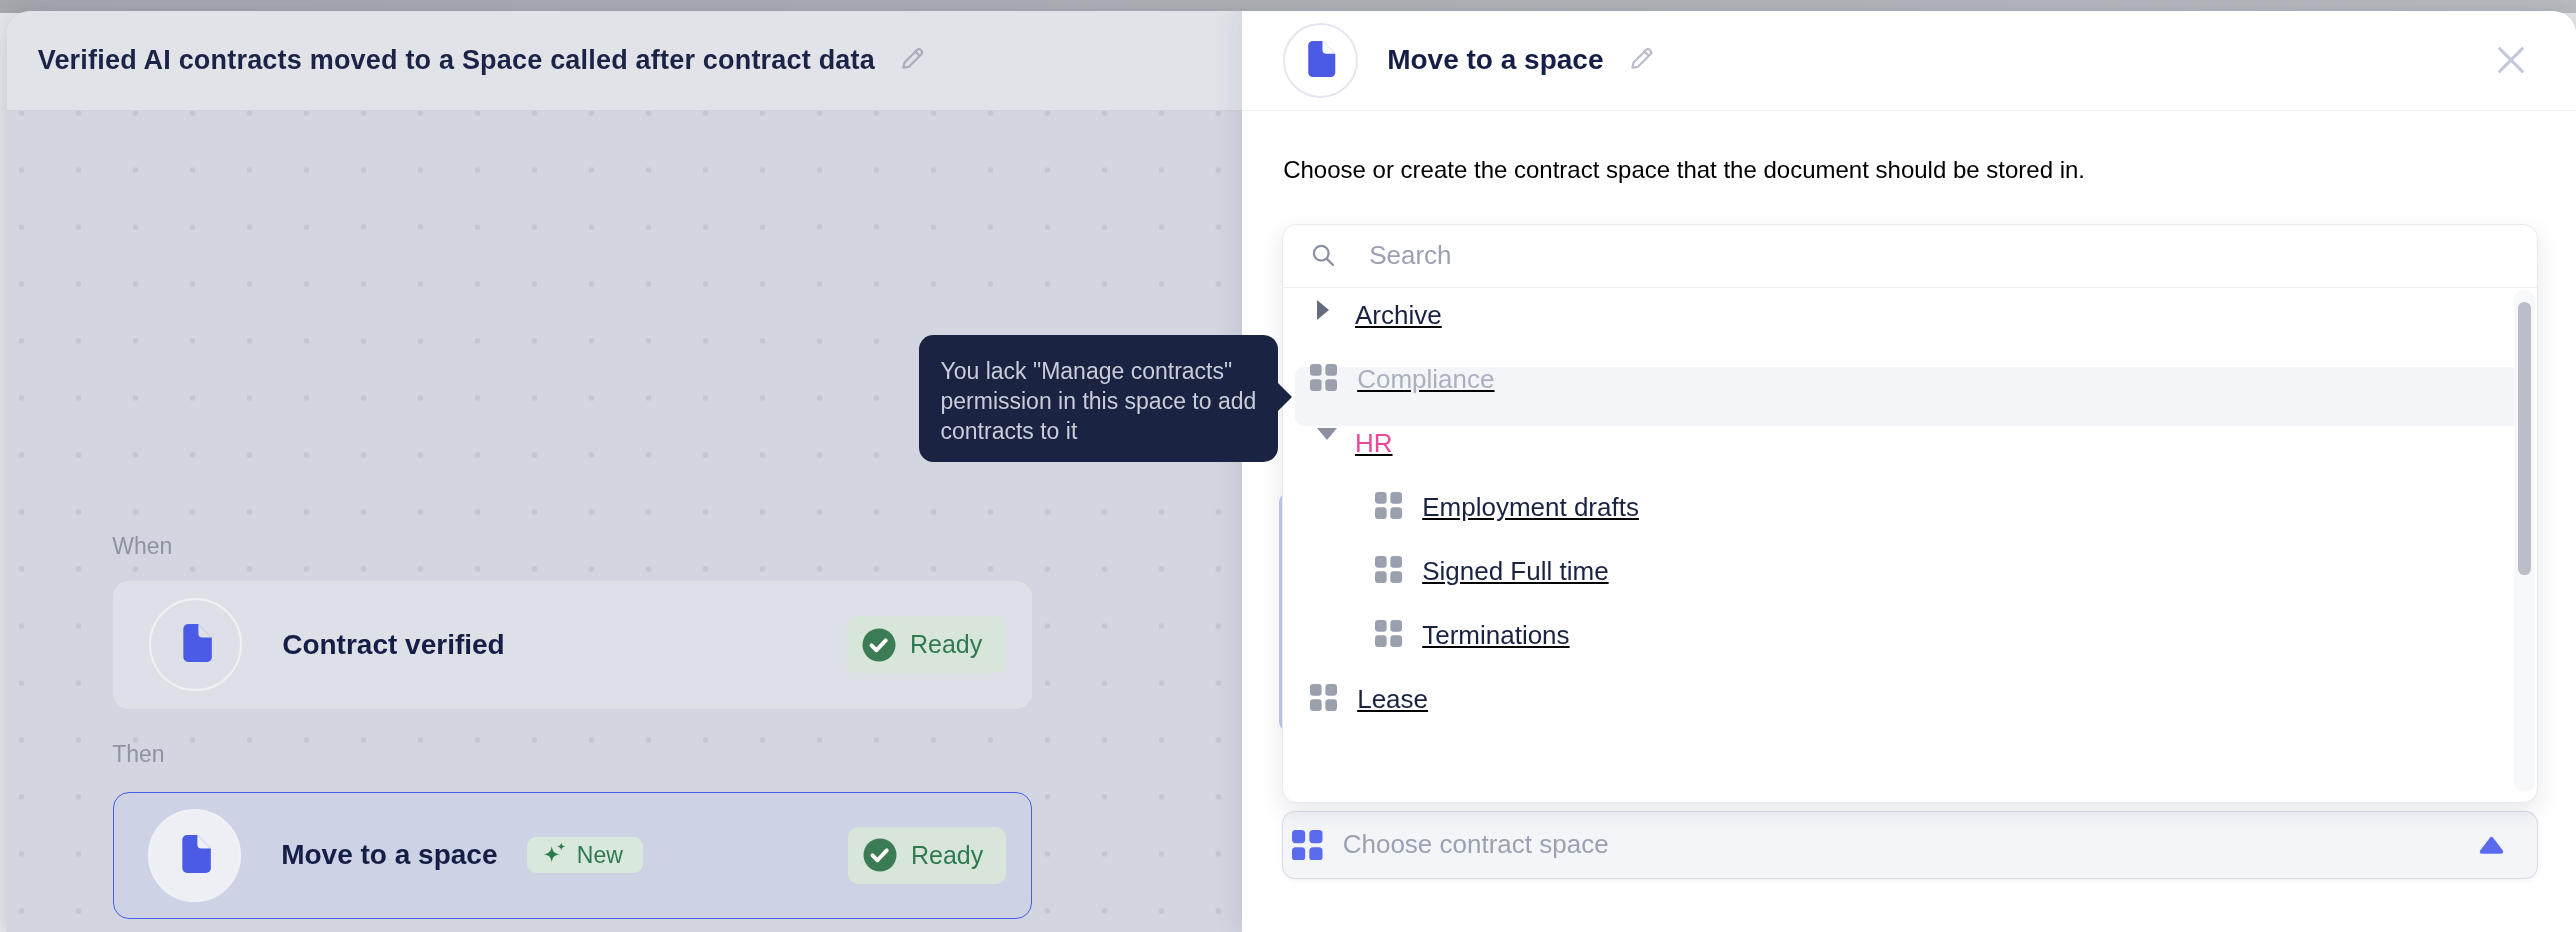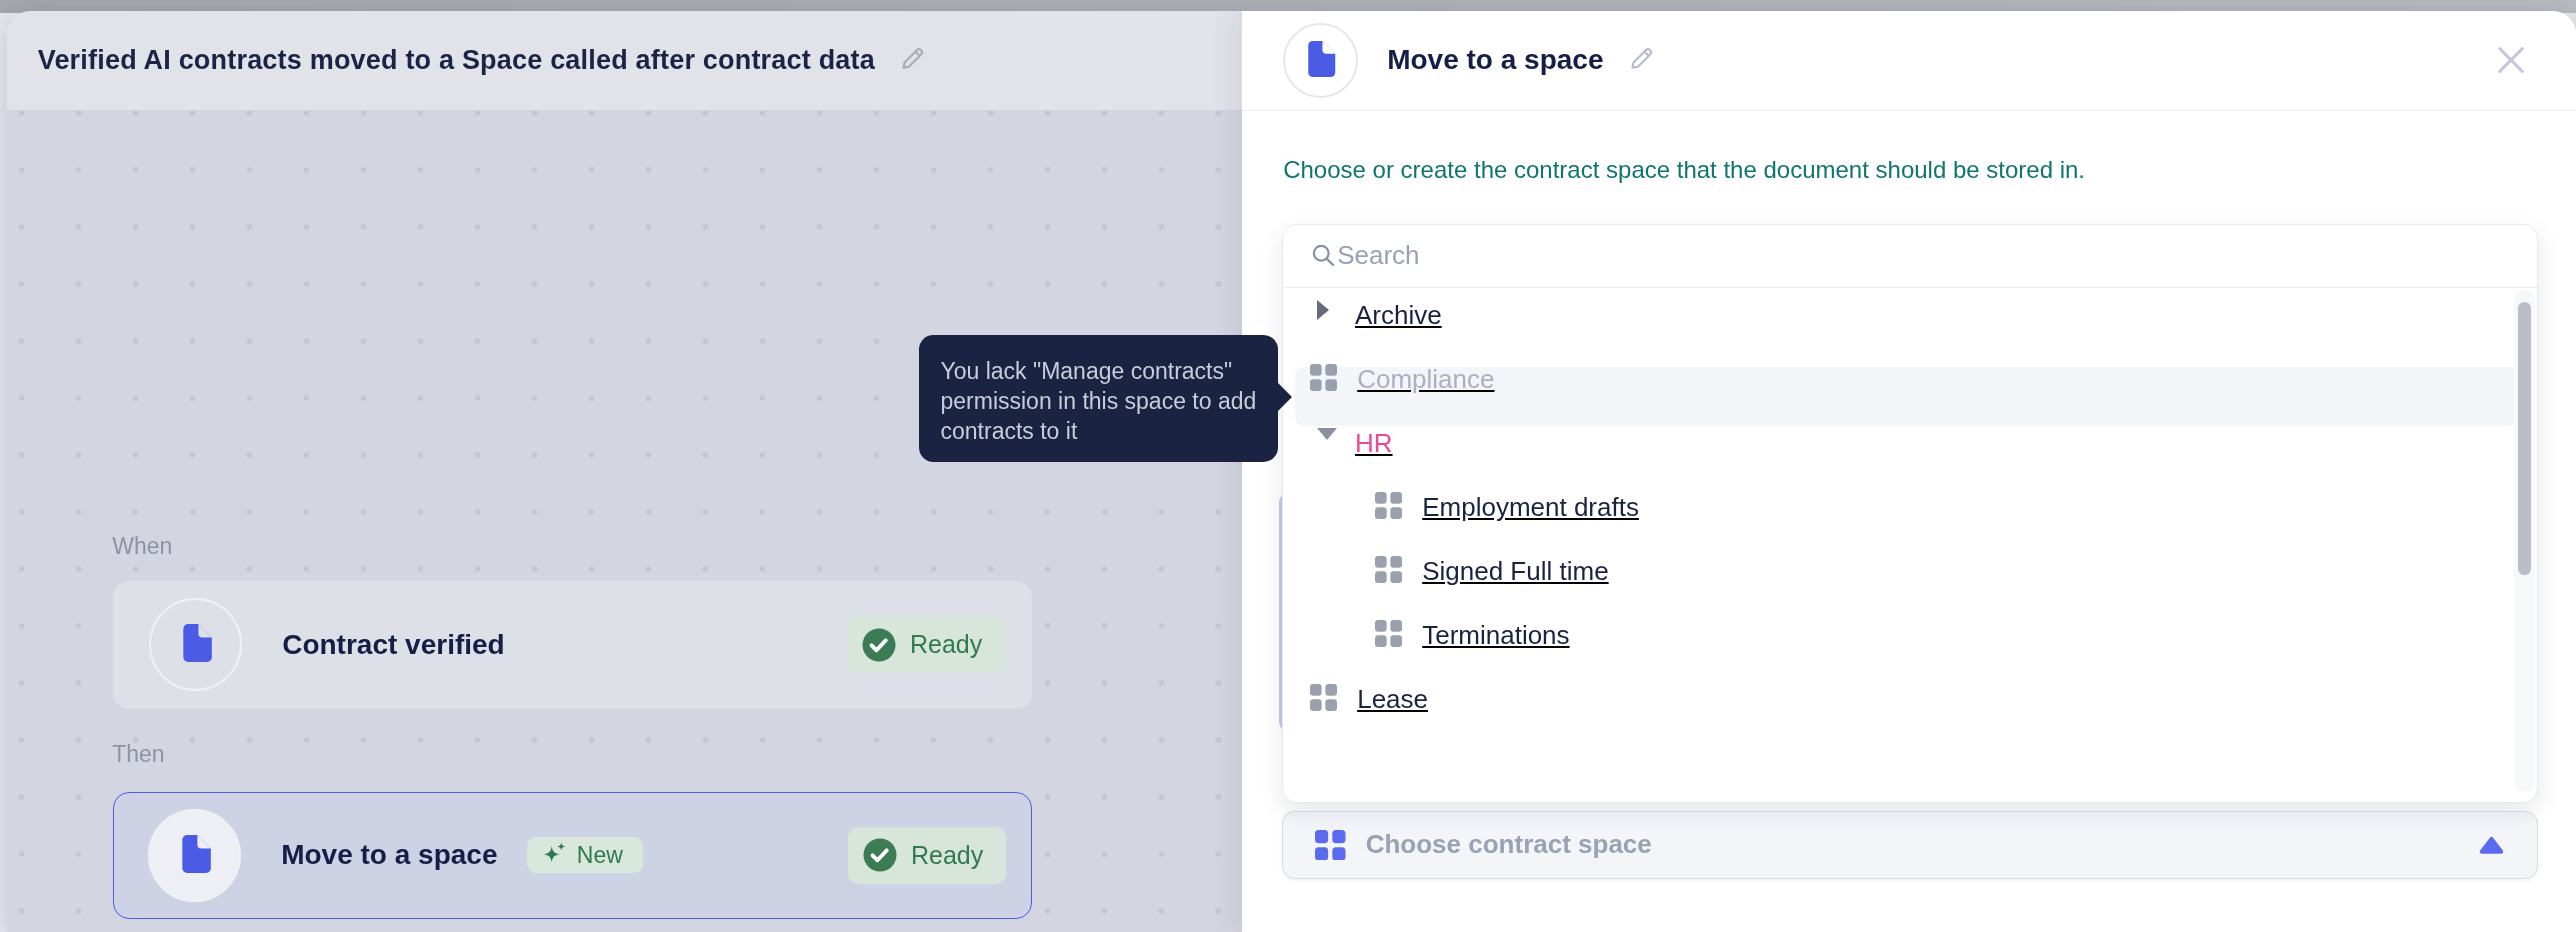--- a/index.html
+++ b/index.html
@@ -59,32 +59,32 @@
   
   .panel { width:1334px; height:100%; background:#FFFFFF; position:relative;
     box-shadow:-9px 0 23px rgba(20,30,70,.07); }
   .panel-header { height:100px; border-bottom:0.9px solid #EFF0F4; display:flex;
     align-items:center; padding-left:41px; }
   .panel-avatar { width:75px; height:75px; border-radius:50%; border:2.7px solid #E5E7EE;
     background:#fff; display:flex; align-items:center; justify-content:center; }
   .panel-title { font-size:28px; font-weight:700; color:#141E46; margin-left:29px; }
   .panel-header .icon-btn { margin-left:23px; }
   .close-btn { position:absolute; right:48px; top:32px; }
-  .panel-desc { position:absolute; left:41px; top:145px; font-size:24px; color:#0f766e; }
+  .panel-desc { position:absolute; left:41px; top:145px; font-size:24px; color:#000000; }
 
   
   .behind-sliver { position:absolute; left:37px; top:481px; width:21.5px; height:240px;
     border-radius:10.8px; background:#C4CAEA; z-index:1; }
 
   
   .popover { position:absolute; left:40px; top:213px; width:1256px; height:579px;
     background:#fff; border:1.3px solid #E7E9EF; border-radius:14.4px; z-index:5;
     box-shadow:0 9px 25px rgba(20,30,70,.10); overflow:hidden; }
   .search-row { height:63px; border-bottom:0.9px solid #EDEEF2; display:flex;
-    align-items:center; padding-left:27px; gap:0; }
+    align-items:center; padding-left:27px; gap:32px; }
   .search-row input { border:none; outline:none; flex:1; font-size:26px; color:#1A2242;
     font-family:"Liberation Sans", sans-serif; background:transparent; }
   .search-row input::placeholder { color:#9BA1B2; }
 
   .tree { position:absolute; left:0; top:63px; right:0; bottom:0; padding-top:12.6px; }
   .row { height:64px; display:flex; align-items:flex-start; cursor:pointer; position:relative;text-decoration:underline; }
   .row .caret-box { width:27px; margin-left:34px; display:flex; align-items:center; }
   .caret-right { width:0; height:0; border-top:10px solid transparent;
     border-bottom:10px solid transparent; border-left:12.6px solid #646B7C; }
   .caret-down { width:0; height:0; border-left:10px solid transparent;
@@ -99,22 +99,22 @@
   .row.highlighted { z-index:0; }
 
   .scroll-track { position:absolute; right:1.8px; top:65px; width:21.5px; height:502px;
     background:#F7F8FA; border-radius:10.8px; }
   .scroll-thumb { position:absolute; right:6.3px; top:77px; width:12.6px; height:273px;
     background:#B9BEC9; border-radius:6.3px; cursor:pointer; }
 
   
   .space-select { position:absolute; left:40px; top:800px; width:1256px; height:68px;
     background:#F4F5F9; border:1.8px solid #D8DBE4; border-radius:12.6px; display:flex;
-    align-items:center; padding:0 32px 0 32px; cursor:pointer;
-    box-shadow:0 1.8px 5.4px rgba(20,30,70,.05);font-weight:bold; }
+    align-items:center; padding:0 32px 0 9px; cursor:pointer;
+    box-shadow:0 1.8px 5.4px rgba(20,30,70,.05); }
   .space-select .placeholder { margin-left:20px; font-size:26px; color:#9BA1B2; }
   .space-select .caret-up { margin-left:auto; display:flex; }
 </style>
 </head>
 <body>
 
 <div class="top-strip"></div>
 
 <div class="modal">
 

